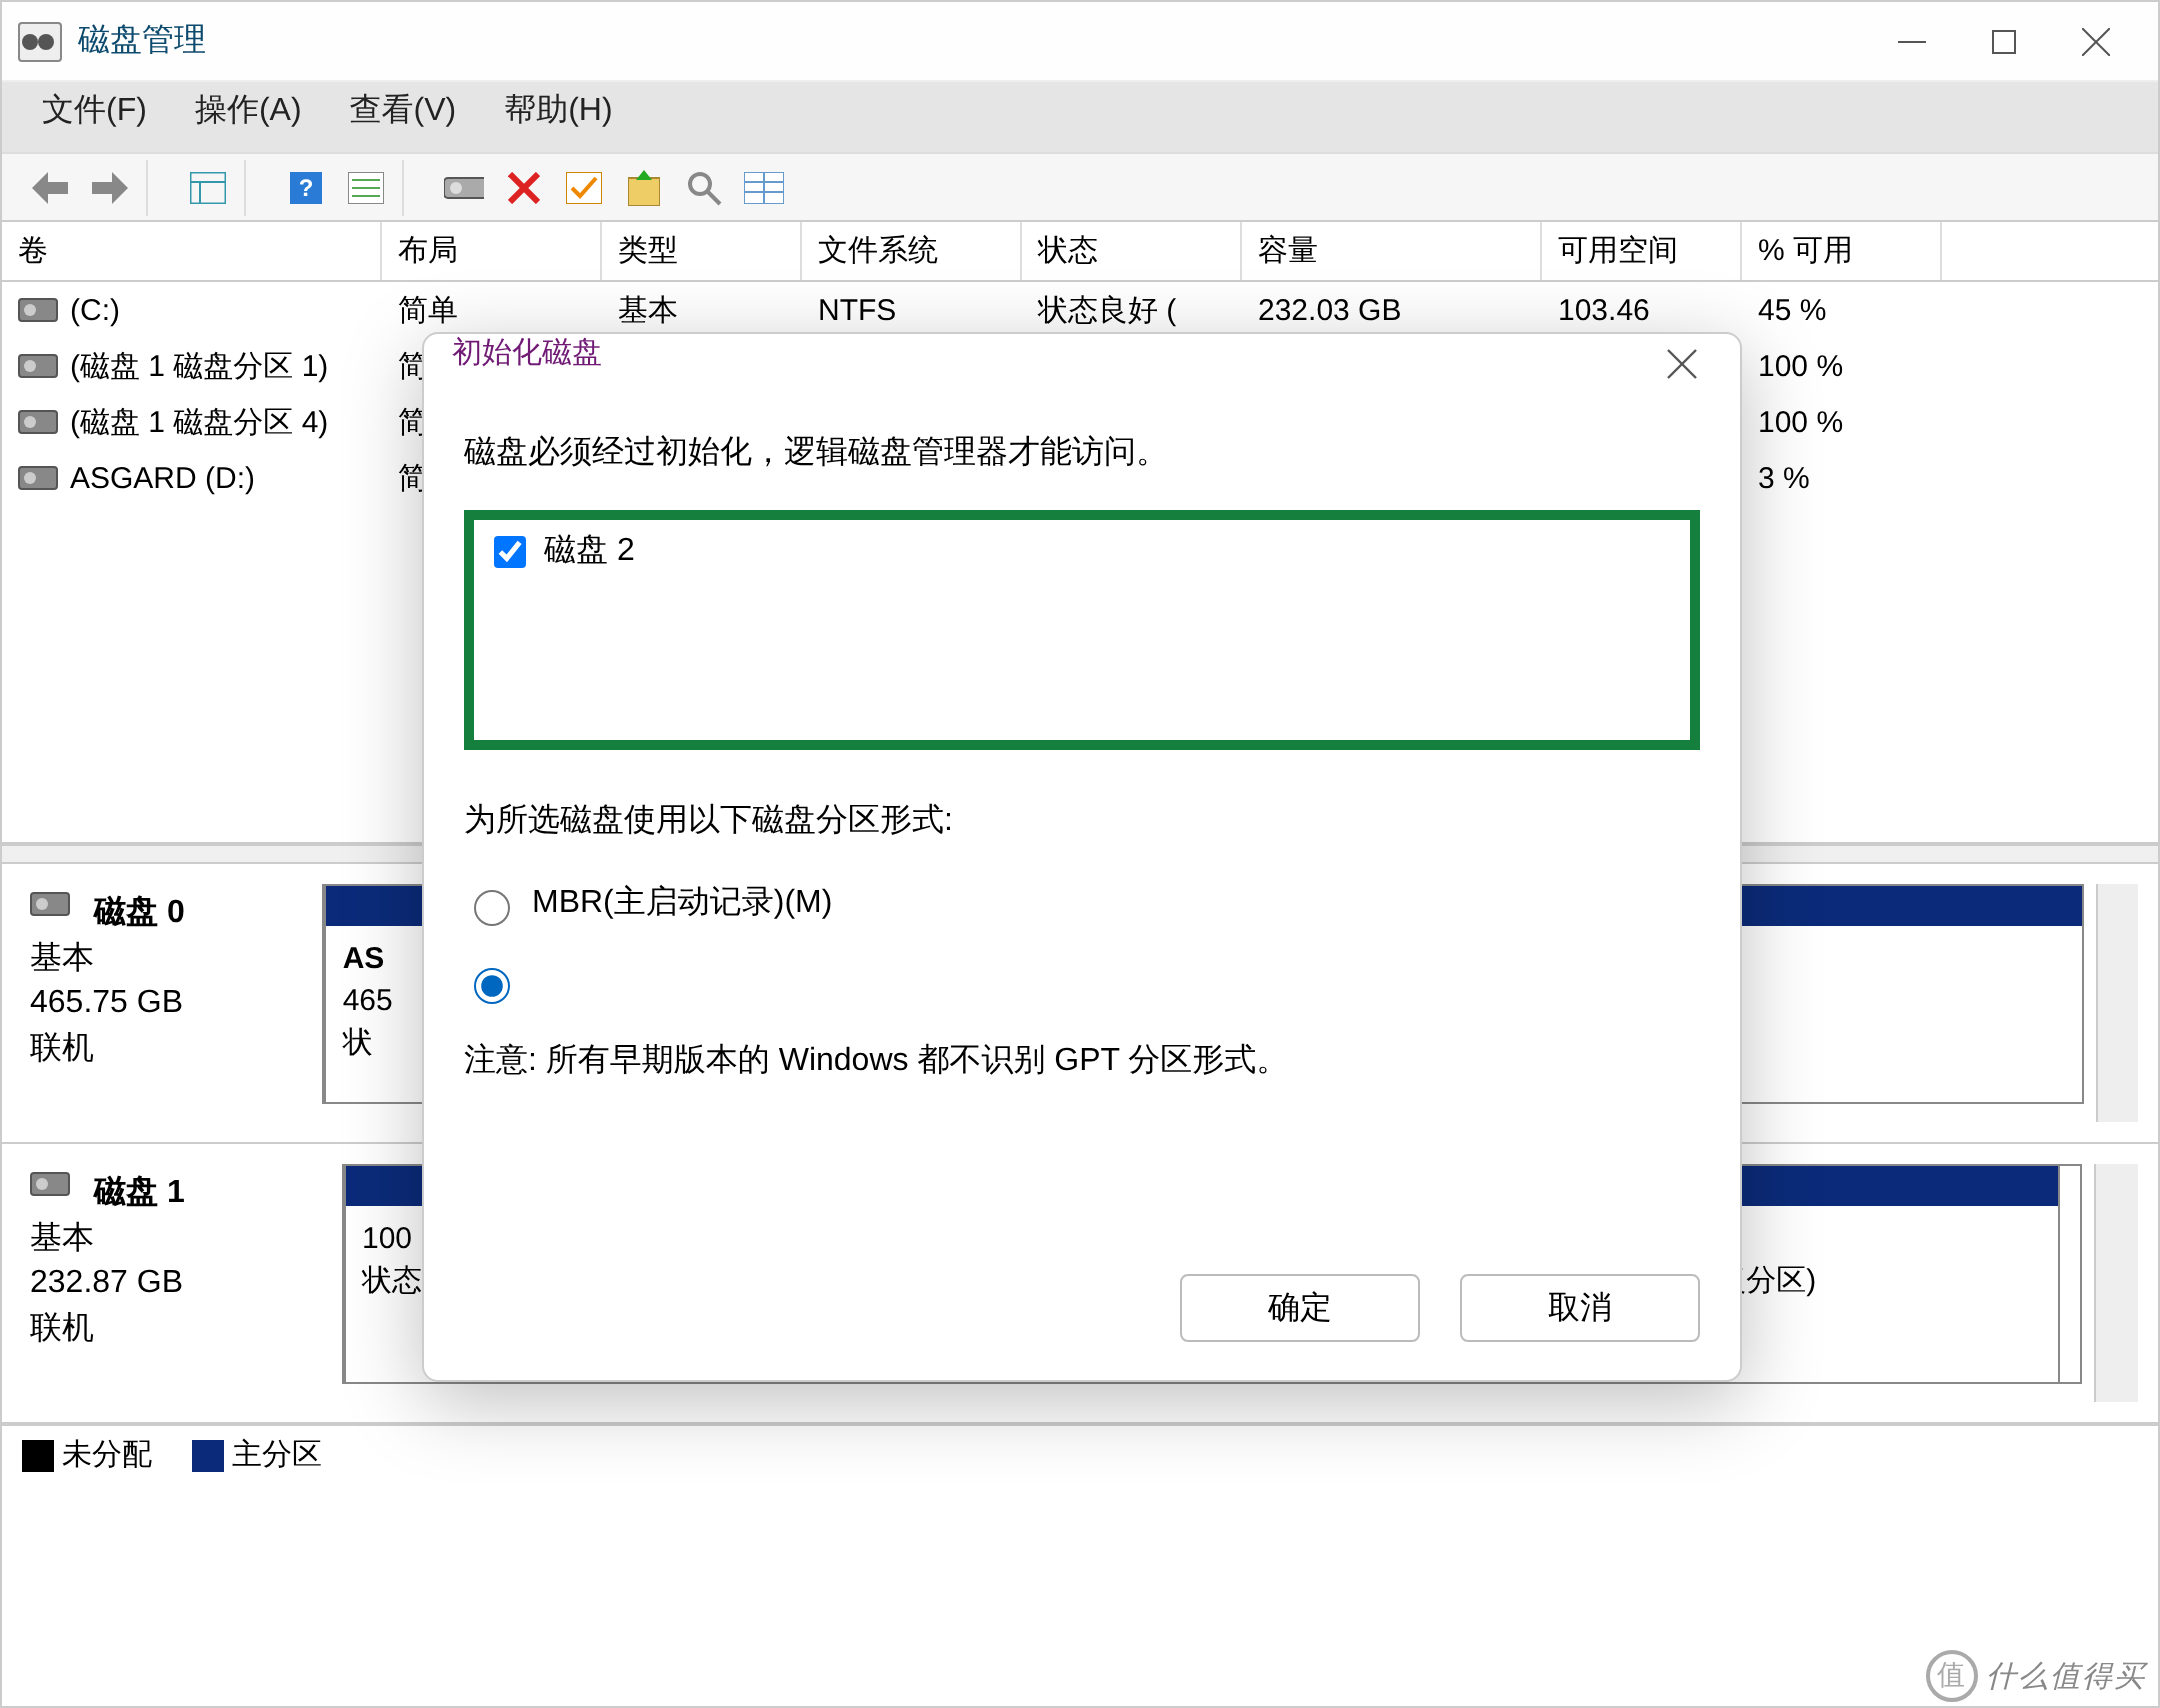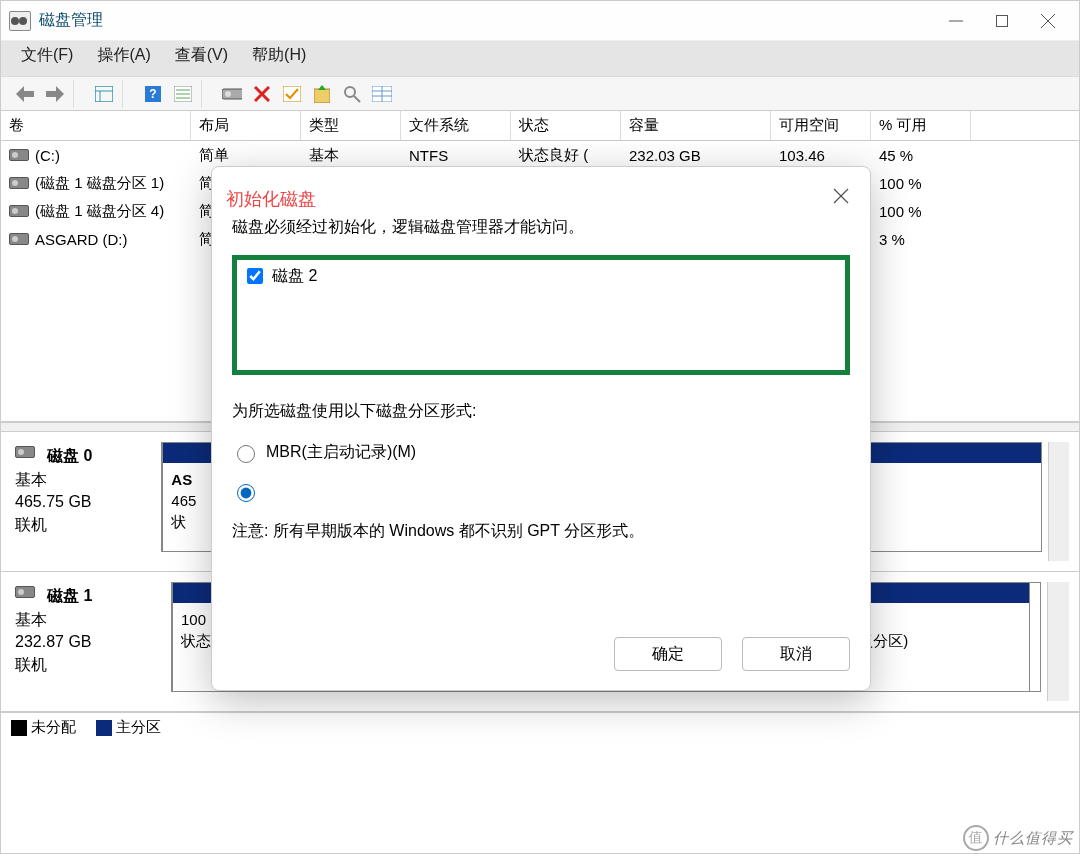--- a/index.html
+++ b/index.html
@@ -52,34 +52,34 @@
   .disk-scroll { width:22px; background:#eee; border-left:1px solid #ccc; margin-left:6px; }
 
   
   .legend { height:30px; border-top:1px solid #ccc; display:flex; align-items:center; padding:0 10px; gap:20px; font-size:15px; }
   .leg-box { width:16px; height:16px; display:inline-block; margin-right:4px; vertical-align:middle; }
   .leg-black{ background:#000; } .leg-blue{ background:#0b2b7a; }
 
   
   .overlay { position:absolute; left:0; top:0; right:0; bottom:0; }
   .dialog { position:absolute; left:210px; top:165px; width:660px; height:525px; background:#fff; border:1px solid #ccc; border-radius:8px; box-shadow:0 10px 40px rgba(0,0,0,0.25); display:flex; flex-direction:column; }
-  .dlg-title { height:44px; display:flex; align-items:flex-end; padding:0 14px; color:#ef4444; font-size:18px; }
+  .dlg-title { height:44px; display:flex; align-items:flex-start; padding:0 14px; color:#701a75; font-size:15px; }
   .dlg-close { margin-left:auto; width:30px; height:30px; display:flex; align-items:center; justify-content:center; }
   .dlg-body { padding:4px 20px 16px 20px; font-size:16px; line-height:1.5; }
   .dlg-msg { margin-bottom:16px; }
   .dlg-sub { margin-bottom:4px; }
   .disk-list { border:5px solid #15803d; height:120px; padding:4px 6px; margin-bottom:24px; }
   .chk { display:flex; align-items:center; gap:6px; }
   .chk input { width:16px; height:16px; }
   .radios { margin-bottom:16px; margin-top:6px; }
   .radio { display:flex; align-items:center; gap:8px; margin:17px 0; }
   .radio input { width:18px; height:18px; accent-color:#0067c0; }
   .note { margin-top:6px; }
   .dlg-foot { margin-top:auto; height:60px; display:flex; align-items:center; justify-content:flex-end; gap:20px; padding:0 20px 12px 20px; }
-  .btn { width:108px; height:34px; border:1px solid #bbb; background:#fff; border-radius:4px; font-size:16px; display:flex; align-items:center; justify-content:center; }
+  .btn { width:120px; height:34px; border:1px solid #bbb; background:#fff; border-radius:4px; font-size:16px; display:flex; align-items:center; justify-content:center; }
 
   
   .watermark { position:absolute; right:6px; bottom:2px; color:#888; font-size:15px; font-style:italic; letter-spacing:1px; display:flex; align-items:center; gap:4px;}
   .wm-circle{width:26px;height:26px;border:2px solid #aaa;border-radius:50%;display:flex;align-items:center;justify-content:center;font-size:14px;color:#aaa;font-style:normal;}
 </style>
 </head>
 <body>
 
 <div class="window">
 

